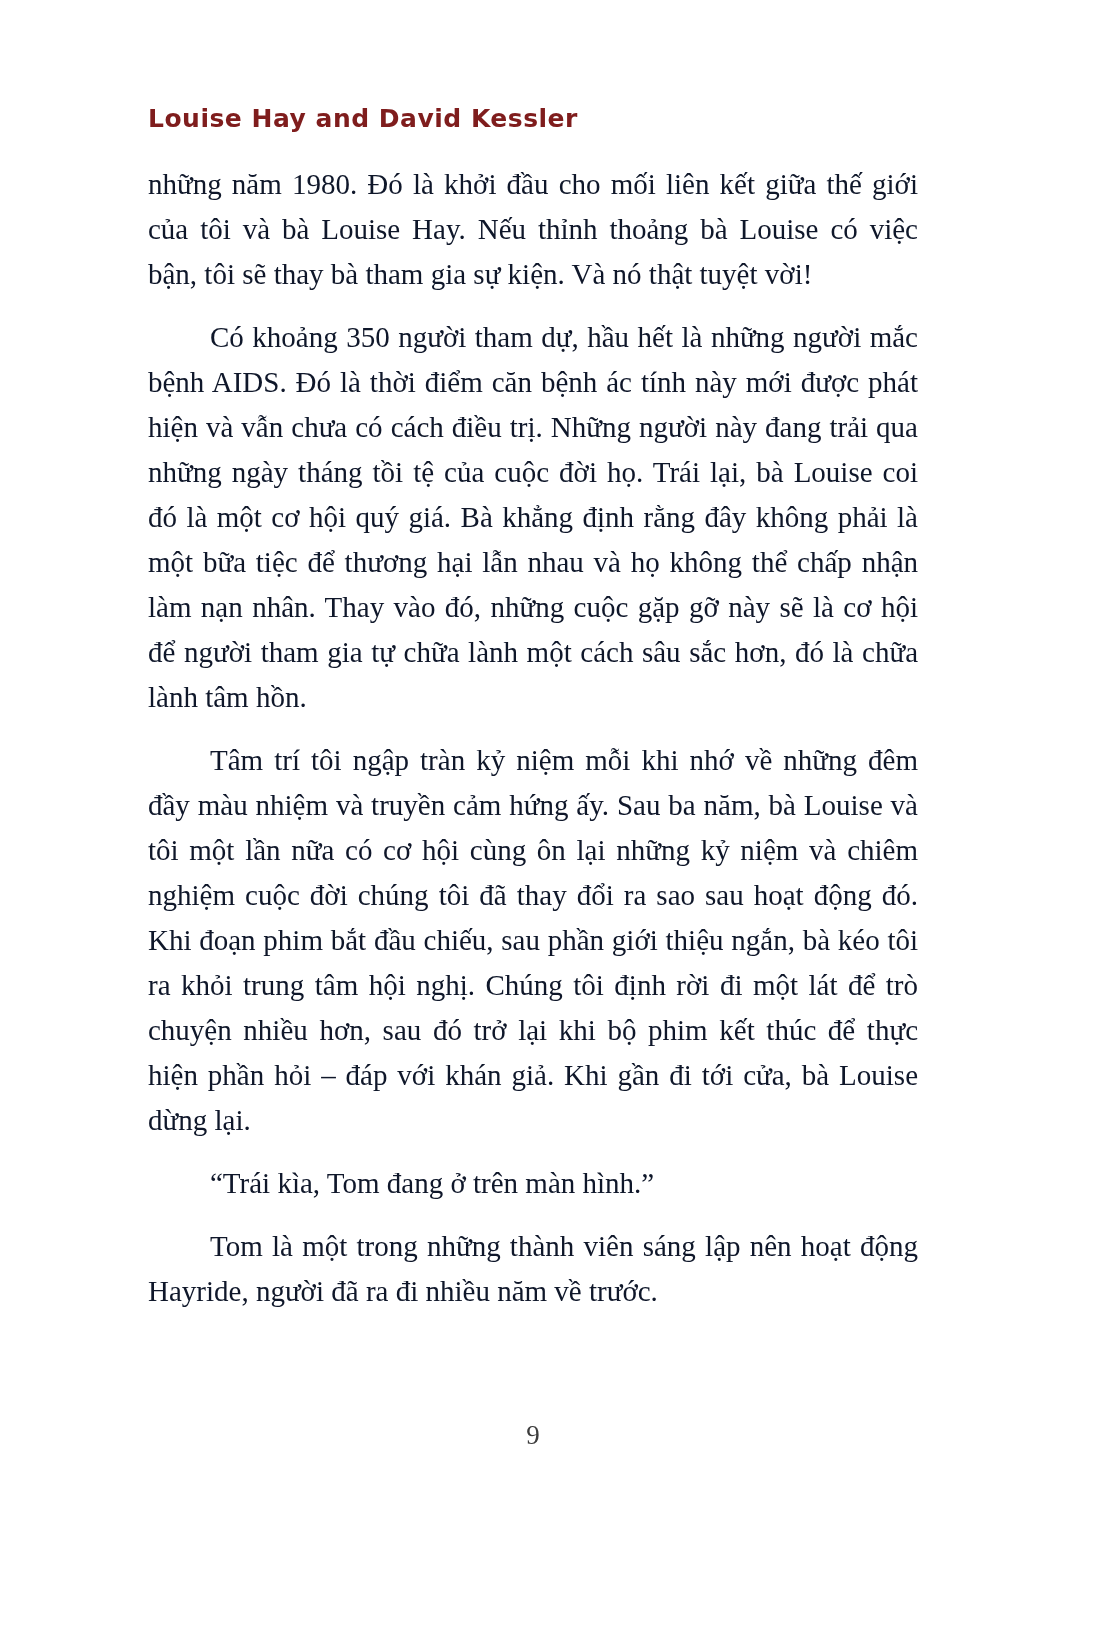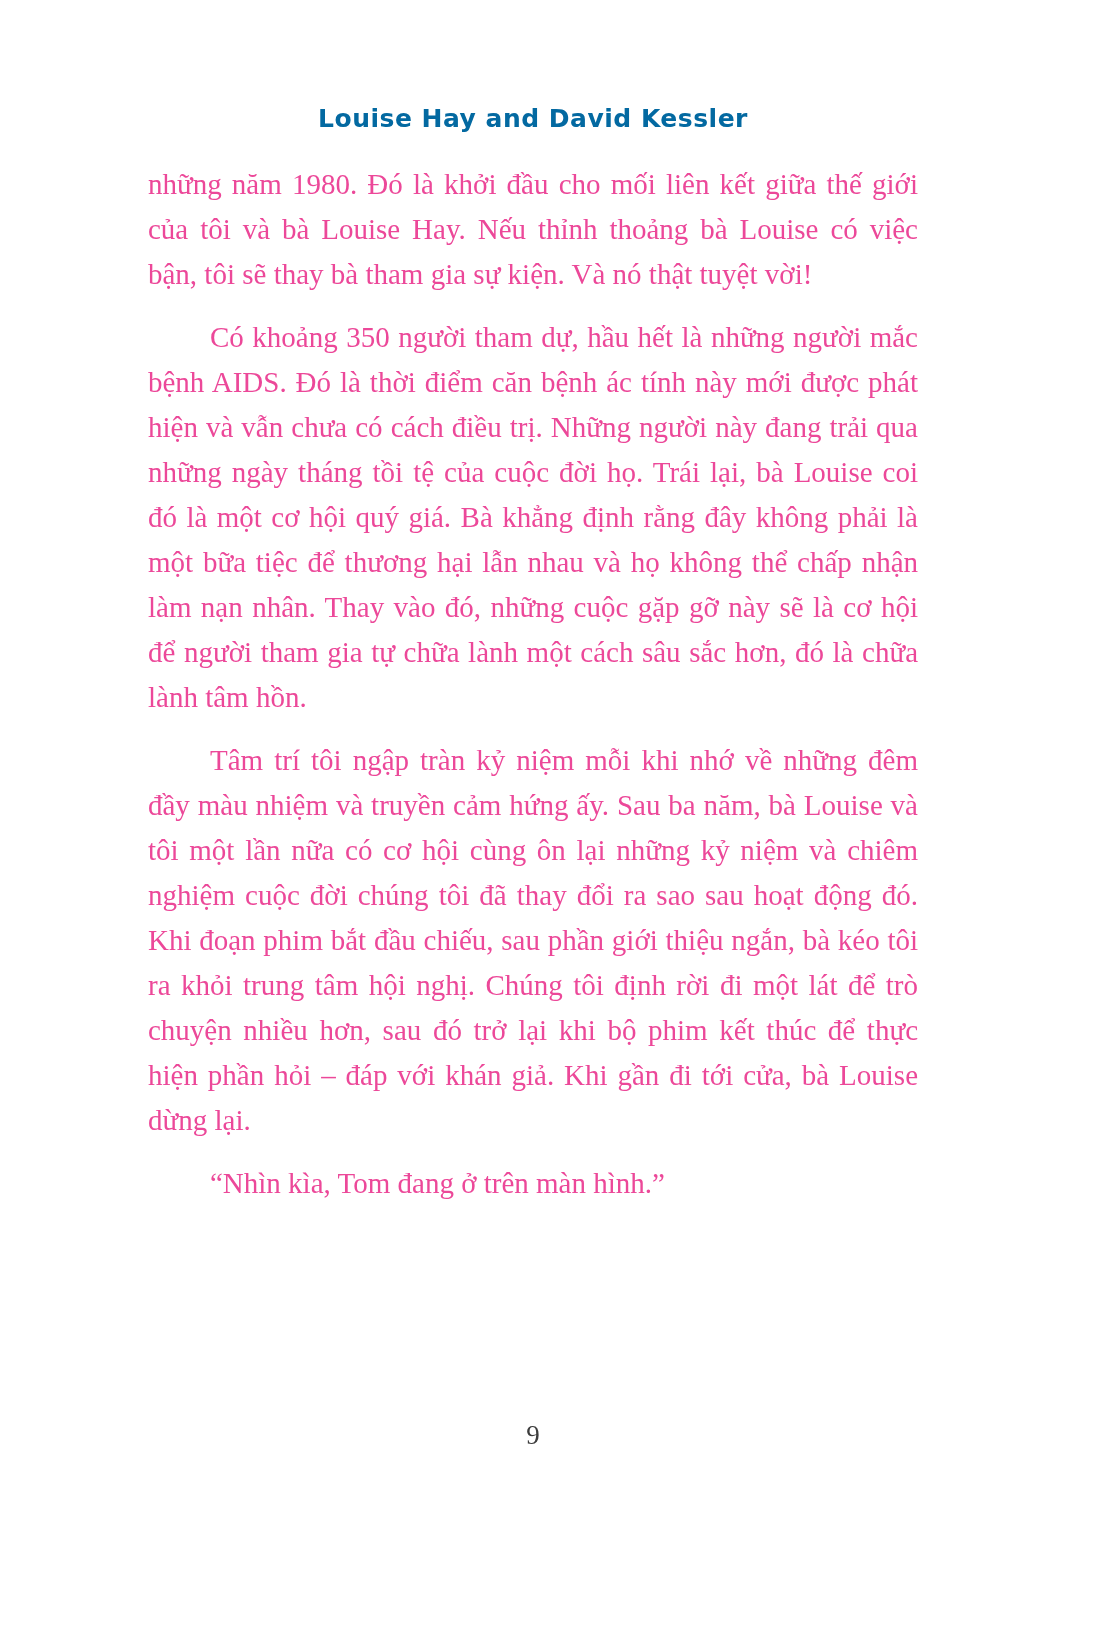--- a/index.html
+++ b/index.html
@@ -14,36 +14,35 @@
     background: #ffffff;
     color: #3c3c3c;
     font-family: "Liberation Serif", serif;
     overflow: hidden;
   }
   .running-head {
     position: absolute;
     top: 104px;
     left: 148px;
     width: 770px;
-    text-align: center;
     font-family: "DejaVu Sans", sans-serif;
     font-weight: bold;
     font-size: 25px;
     letter-spacing: 0.5px;
-    color: #0369a1;
+    color: #7f1d1d;
   }
   .text-block {
     position: absolute;
     top: 162px;
     left: 148px;
     width: 770px;
     font-size: 29px;
     line-height: 45px;
     text-align: justify;
-    color: #ec4899;
+    color: #0f172a;
   }
   .para {
     margin: 0 0 18px 0;
     padding: 0;
   }
   .para.indent {
     text-indent: 62px;
     font-family: Liberation Serif, serif;
   }
   .folio {
@@ -60,18 +59,19 @@
 <body>
 
 <div class="page">
 
   <header class="running-head">Louise Hay and David Kessler</header>
 
   <main class="text-block">
     <p class="para">những năm 1980. Đó là khởi đầu cho mối liên kết giữa thế giới của tôi và bà Louise Hay. Nếu thỉnh thoảng bà Louise có việc bận, tôi sẽ thay bà tham gia sự kiện. Và nó thật tuyệt vời!</p>
     <p class="para indent">Có khoảng 350 người tham dự, hầu hết là những người mắc bệnh AIDS. Đó là thời điểm căn bệnh ác tính này mới được phát hiện và vẫn chưa có cách điều trị. Những người này đang trải qua những ngày tháng tồi tệ của cuộc đời họ. Trái lại, bà Louise coi đó là một cơ hội quý giá. Bà khẳng định rằng đây không phải là một bữa tiệc để thương hại lẫn nhau và họ không thể chấp nhận làm nạn nhân. Thay vào đó, những cuộc gặp gỡ này sẽ là cơ hội để người tham gia tự chữa lành một cách sâu sắc hơn, đó là chữa lành tâm hồn.</p>
     <p class="para indent">Tâm trí tôi ngập tràn kỷ niệm mỗi khi nhớ về những đêm đầy màu nhiệm và truyền cảm hứng ấy. Sau ba năm, bà Louise và tôi một lần nữa có cơ hội cùng ôn lại những kỷ niệm và chiêm nghiệm cuộc đời chúng tôi đã thay đổi ra sao sau hoạt động đó. Khi đoạn phim bắt đầu chiếu, sau phần giới thiệu ngắn, bà kéo tôi ra khỏi trung tâm hội nghị. Chúng tôi định rời đi một lát để trò chuyện nhiều hơn, sau đó trở lại khi bộ phim kết thúc để thực hiện phần hỏi – đáp với khán giả. Khi gần đi tới cửa, bà Louise dừng lại.</p>
-    <p class="para indent">“Nhìn kìa, Tom đang ở trên màn hình.”</p>
+    <p class="para indent">“Trái kìa, Tom đang ở trên màn hình.”</p>
+    <p class="para indent">Tom là một trong những thành viên sáng lập nên hoạt động Hayride, người đã ra đi nhiều năm về trước.</p>
   </main>
 
   <footer class="folio">9</footer>
 
 </div>
 
 </body></html>

